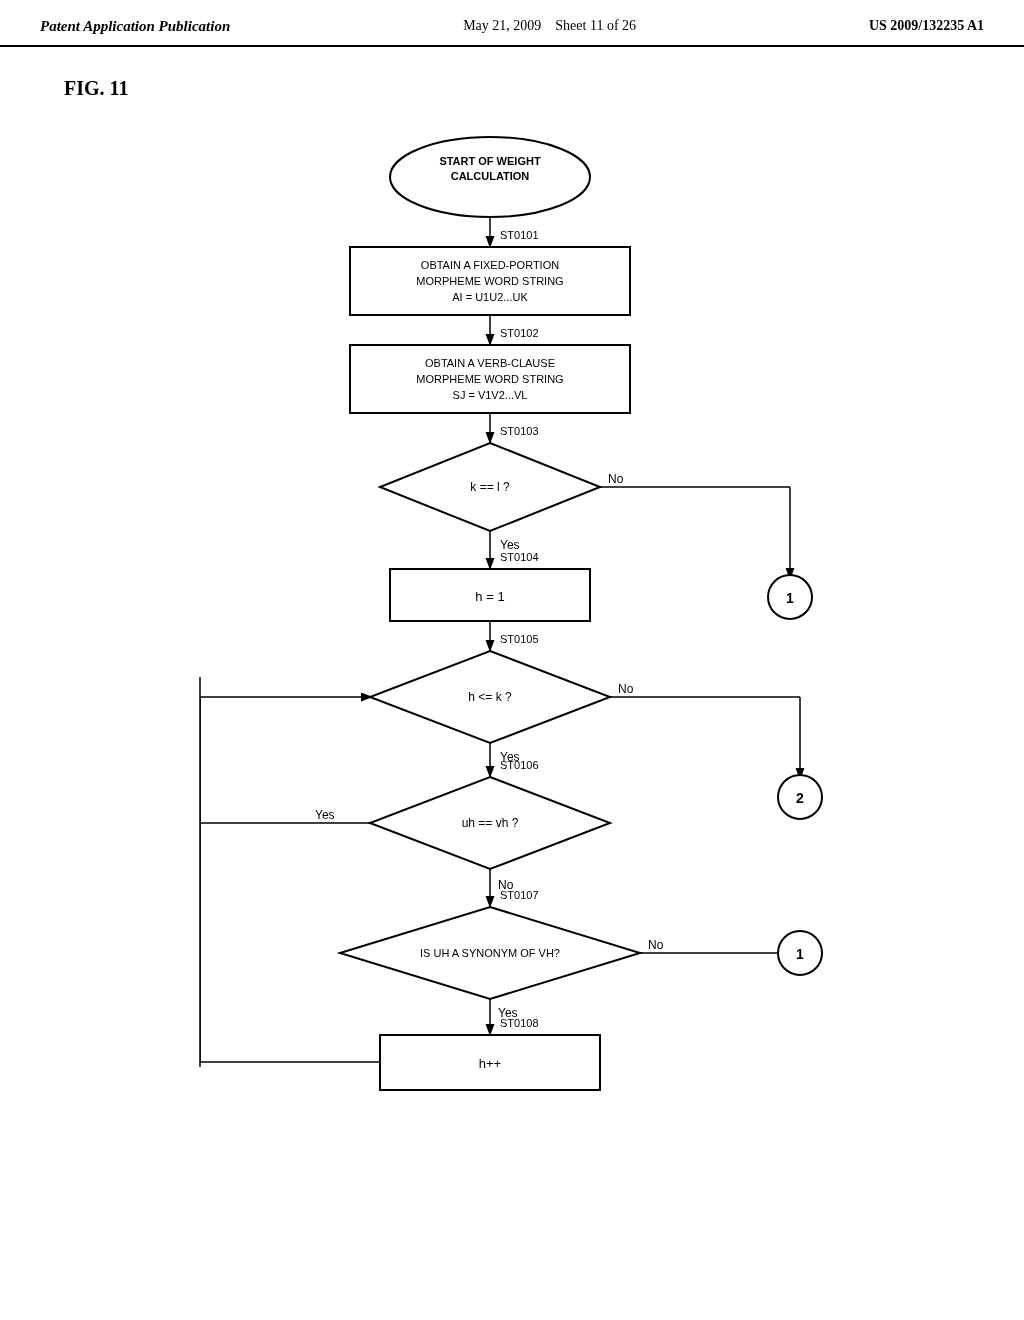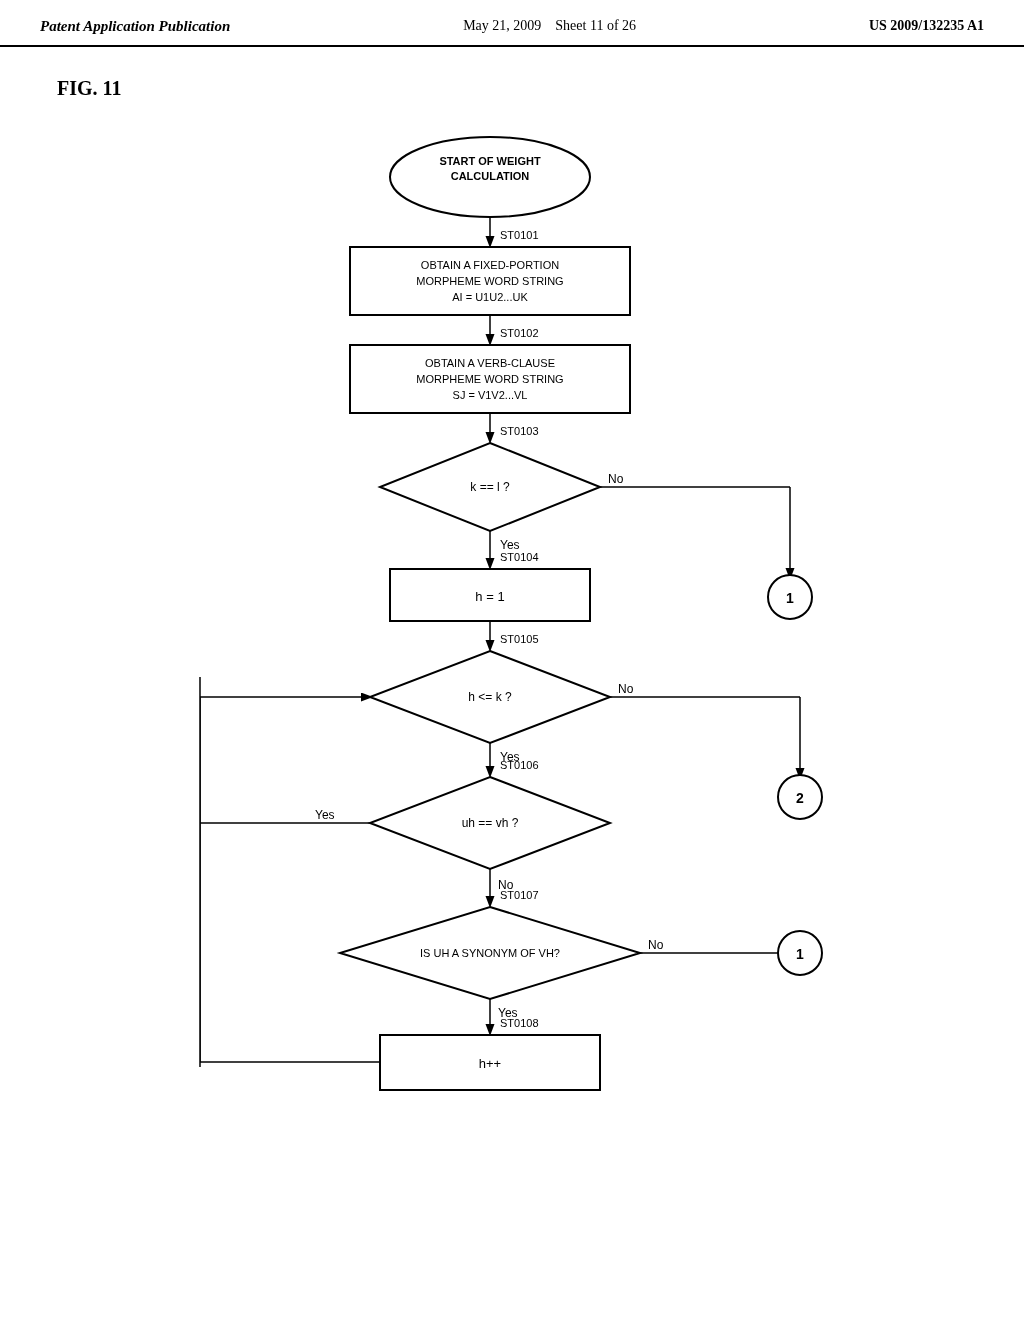--- a/index.html
+++ b/index.html
@@ -58,21 +58,21 @@
   <div class="header-left">Patent Application Publication</div>
   <div class="header-center">
     <span>May 21, 2009</span>&nbsp;&nbsp;&nbsp;
     <span>Sheet 11 of 26</span>
   </div>
   <div class="header-right">US 2009/132235 A1</div>
 </div>
 
 <div class="main">
 
-  <div class="fig-label" style="position:absolute; left:57px; top:30px;">FIG. 11</div>
+  <div class="fig-label" style="position:absolute; left:64px; top:30px;">FIG. 11</div>
 
   <svg width="1024" height="1200" style="display:block; margin-top:10px;">
 
     <g>
       <ellipse cx="490" cy="100" rx="100" ry="40" fill="white" stroke="black" stroke-width="2"></ellipse>
       <text x="490" y="88" text-anchor="middle" font-size="11" font-weight="bold" font-family="Arial, sans-serif">START OF WEIGHT</text>
       <text x="490" y="103" text-anchor="middle" font-size="11" font-weight="bold" font-family="Arial, sans-serif">CALCULATION</text>
     </g>
 
     <line x1="490" y1="140" x2="490" y2="168" stroke="black" stroke-width="1.5" marker-end="url(#arrow)"></line>

